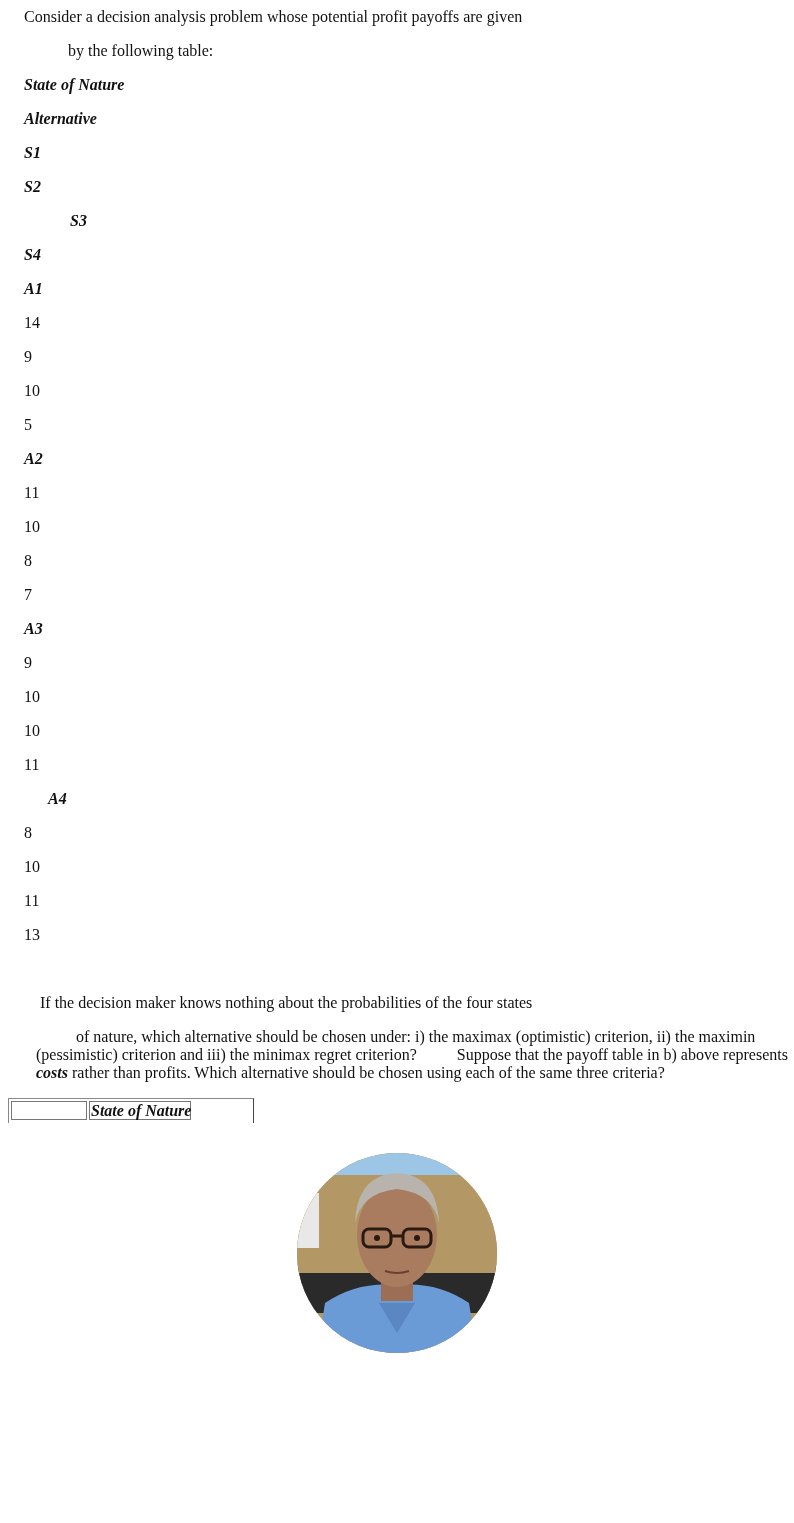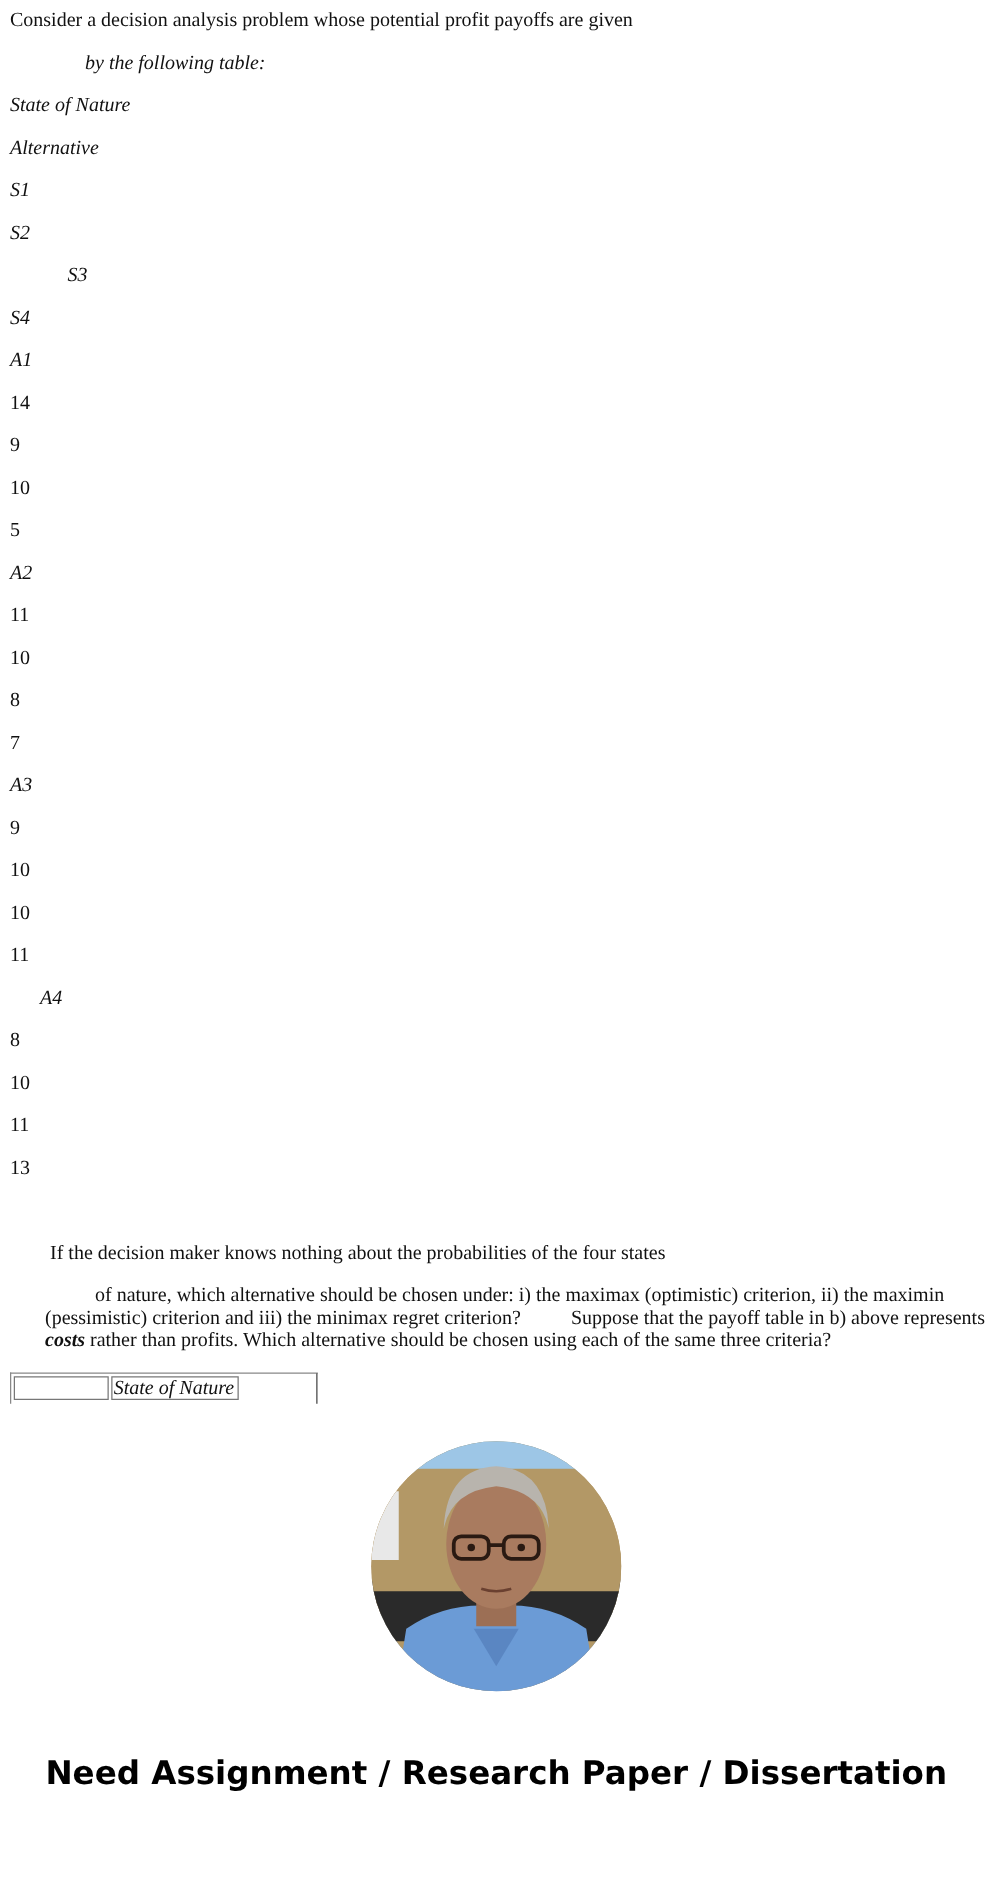--- a/index.html
+++ b/index.html
@@ -17,25 +17,25 @@
       color: #111111;
     }
     .doc {
       position: absolute;
       left: 8px;
       top: 0;
       width: 778px;
     }
     .line {
       position: absolute;
-      left: 0;
+      left: 16px;
       white-space: nowrap;
       line-height: 18px;
     }
-    .bi { font-weight: normal; font-style: italic; }
+    .bi { font-weight: bold; font-style: italic; }
     .para {
       position: absolute;
       left: 0;
       width: 770px;
       line-height: 18px;
     }
     .para .indent { display: inline-block; width: 40px; }
     .tbl {
       position: absolute;
       left: 8px;
@@ -81,21 +81,21 @@
       font-size: 26px;
       line-height: 30px;
       color: #000;
     }
   </style>
 </head>
 <body>
 
 <div class="doc">
   <div class="line" style="top:8px;">Consider a decision analysis problem whose potential profit payoffs are given</div>
-  <div class="line" style="top:42px; left:60px;font-style:italic;">by the following table:</div>
+  <div class="line" style="top:42px; left:60px;">by the following table:</div>
 
   <div class="line bi" style="top:76px;">State of Nature</div>
   <div class="line bi" style="top:110px;">Alternative</div>
 
   <div class="line bi" style="top:144px;">S1</div>
   <div class="line bi" style="top:178px;">S2</div>
   <div class="line bi" style="top:212px;margin-left:46px;">S3</div>
   <div class="line bi" style="top:246px;text-align:center;">S4</div>
 
   <div class="line bi" style="top:280px;">A1</div>
@@ -151,14 +151,13 @@
     <rect x="66" y="76" width="28" height="18" rx="6" fill="none" stroke="#2a1a12" stroke-width="3"></rect>
     <rect x="106" y="76" width="28" height="18" rx="6" fill="none" stroke="#2a1a12" stroke-width="3"></rect>
     <line x1="94" y1="83" x2="106" y2="83" stroke="#2a1a12" stroke-width="3"></line>
     <circle cx="80" cy="85" r="3" fill="#2a1a12"></circle>
     <circle cx="120" cy="85" r="3" fill="#2a1a12"></circle>
     <path d="M88 118 Q100 122 112 118" fill="none" stroke="#6a4030" stroke-width="2"></path>
   </svg>
 </div>
 
 <div class="promo">
-  <div>Need Assignment / Research Paper / Dissertation</div>
 </div>
 
 </body></html>

